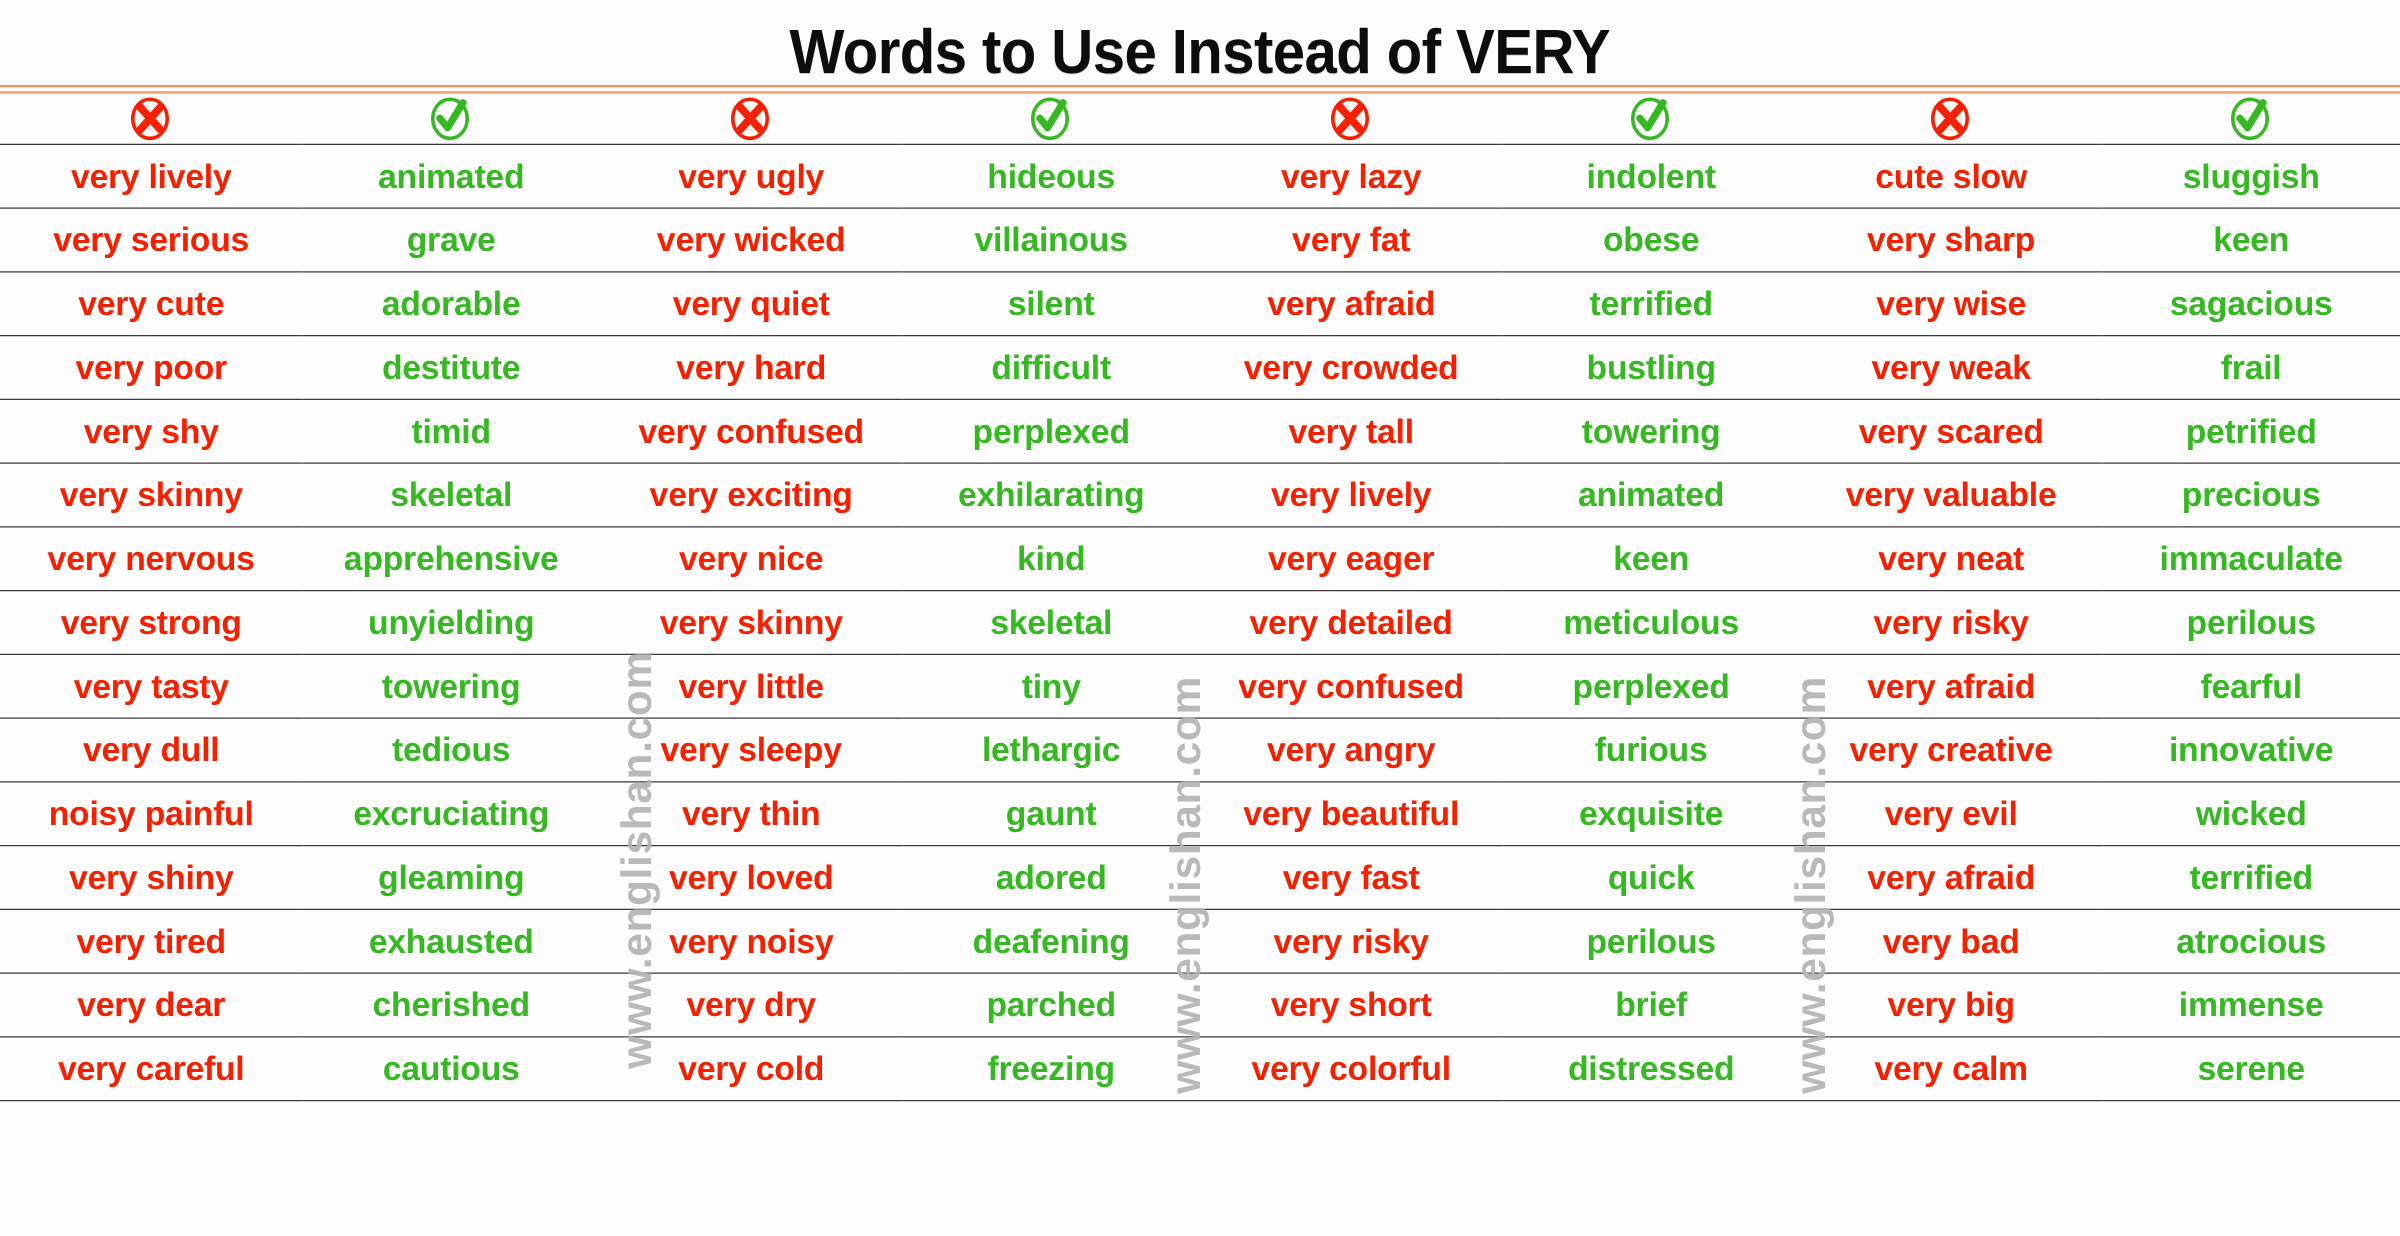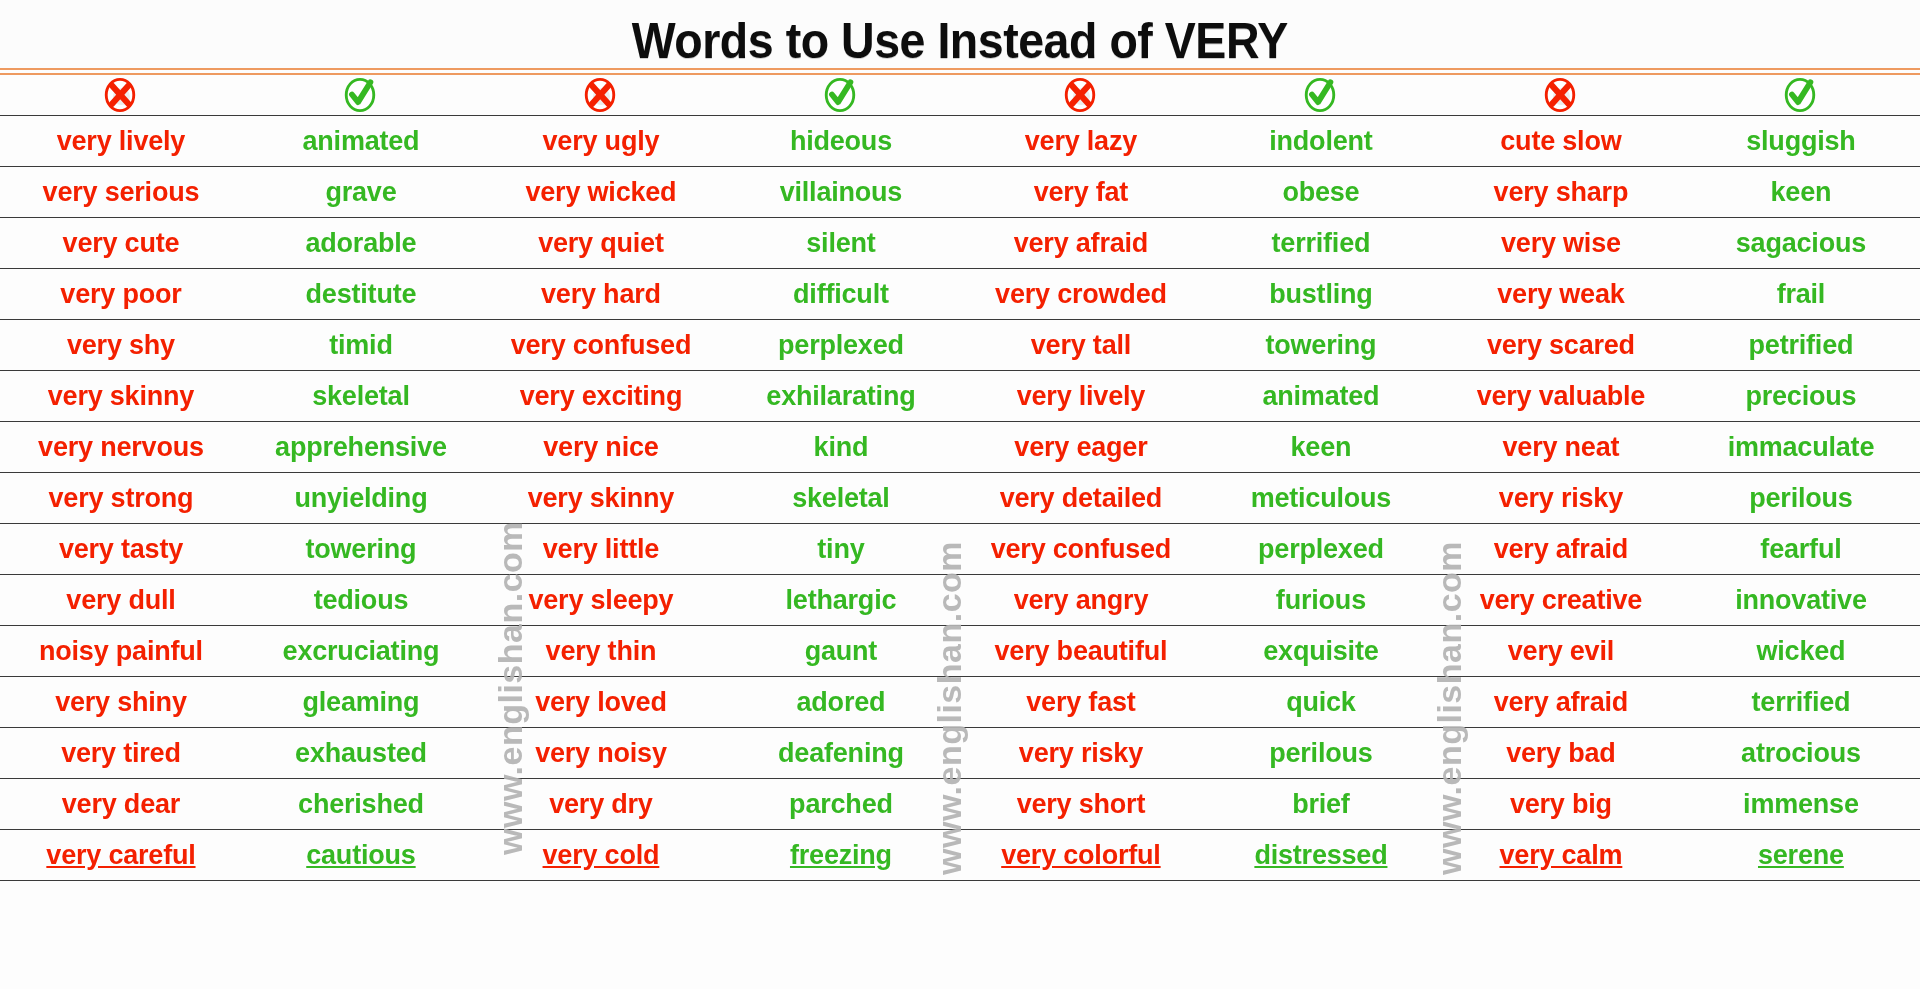--- a/index.html
+++ b/index.html
@@ -92,21 +92,21 @@
     text-align: center;
     vertical-align: middle;
     padding: 0 2px;
     font-size: 27px;
     font-weight: bold;
     letter-spacing: -0.2px;
     white-space: nowrap;
     overflow: hidden;
     background: transparent;
   }
-  .tbl tr:last-child td { border-bottom: 1.6px solid #3a3a3a; text-decoration: underline; }
+  .tbl tr:last-child td { border-bottom: 1.6px solid #3a3a3a; }
   .c-bad  { color: #f42000; }
   .c-good { color: #35b822; }
 
   .tbl col.w-bad  { width: 12.6%; }
   .tbl col.w-good { width: 12.4%; }
 
   
   .wm {
     position: absolute;
     color: #b4b4b4;

